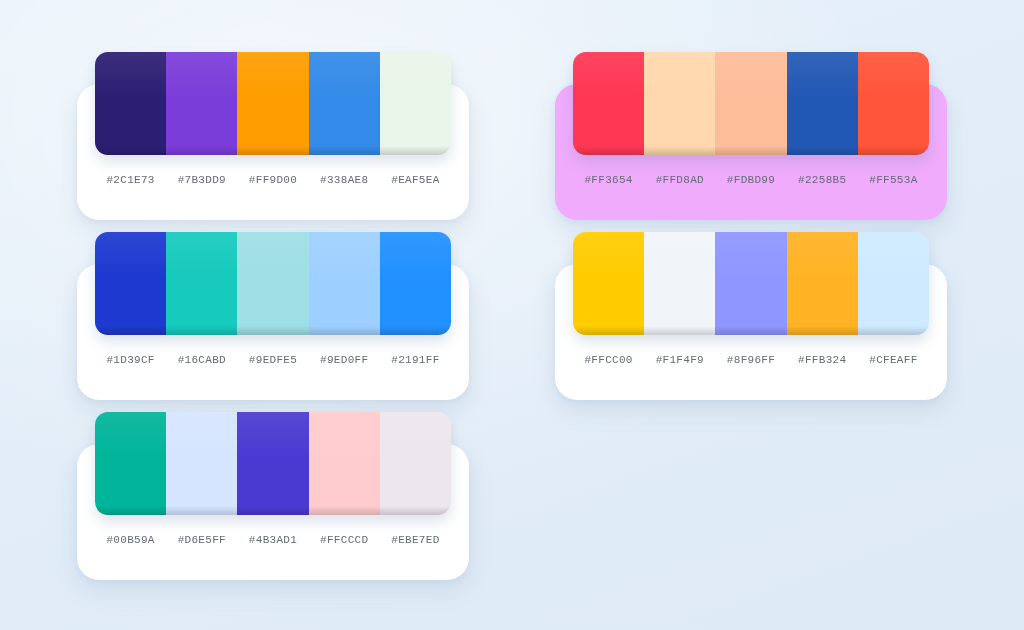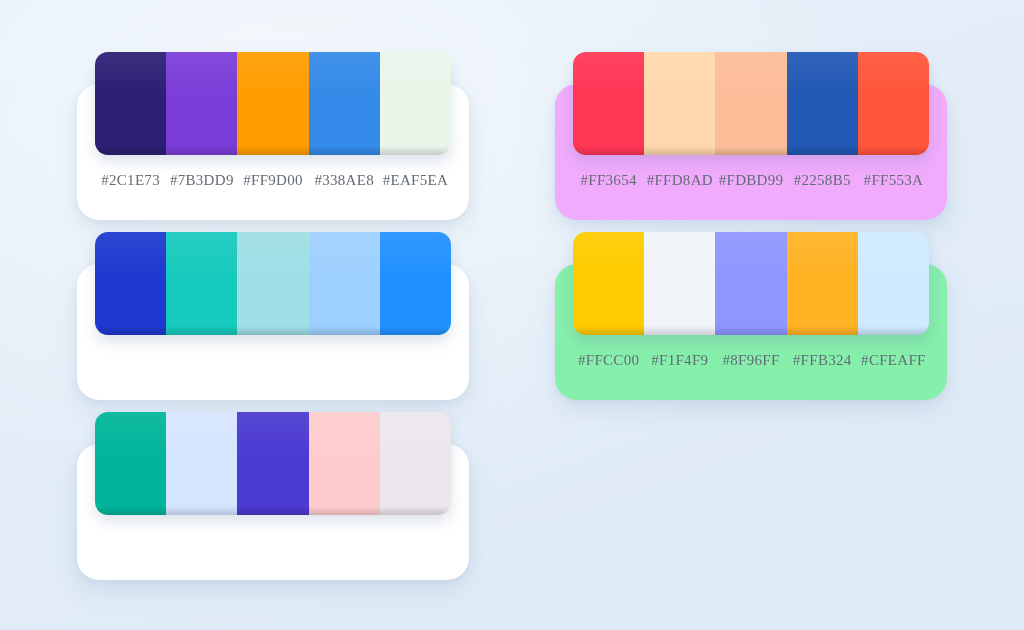--- a/index.html
+++ b/index.html
@@ -102,22 +102,22 @@
     top: 79px;
     width: 356px;
     height: 34px;
     display: flex;
     align-items: center;
   }
 
   .hex-label {
     flex: 1 1 0;
     text-align: center;
-    font-family: Liberation Serif, serif;
-    font-size: 15px;
+    font-family: Liberation Mono, monospace;
+    font-size: 11px;
     letter-spacing: 0.3px;
     color: #636B75;
     white-space: nowrap;
   }
 </style>
 </head>
 <body style="background-color: rgb(228, 239, 248);">
 
 <div class="bg-wash"></div>
 
@@ -163,26 +163,33 @@
 
   <div class="palette-cell">
     <div class="palette-card" style="background-color: rgb(255, 255, 255);">
       <div class="swatch-strip">
         <div class="swatch" style="background-color: rgb(29, 57, 207);"></div>
         <div class="swatch" style="background-color: rgb(22, 202, 189);"></div>
         <div class="swatch" style="background-color: rgb(158, 223, 229);"></div>
         <div class="swatch" style="background-color: rgb(158, 208, 255);"></div>
         <div class="swatch" style="background-color: rgb(33, 145, 255);"></div>
       </div>
-    </div>
-  </div>
-
-
-  <div class="palette-cell">
-    <div class="palette-card" style="background-color: #86efac;">
+      <div class="label-row">
+        <span class="hex-label" style="color: rgb(99, 107, 117);">#1D39CF</span>
+        <span class="hex-label" style="color: rgb(99, 107, 117);">#16CABD</span>
+        <span class="hex-label" style="color: rgb(99, 107, 117);">#9EDFE5</span>
+        <span class="hex-label" style="color: rgb(99, 107, 117);">#9ED0FF</span>
+        <span class="hex-label" style="color: rgb(99, 107, 117);">#2191FF</span>
+      </div>
+    </div>
+  </div>
+
+
+  <div class="palette-cell">
+    <div class="palette-card" style="background-color: #ffffff;">
       <div class="swatch-strip">
         <div class="swatch" style="background-color: rgb(255, 204, 0);"></div>
         <div class="swatch" style="background-color: rgb(241, 244, 249);"></div>
         <div class="swatch" style="background-color: rgb(143, 150, 255);"></div>
         <div class="swatch" style="background-color: rgb(255, 179, 36);"></div>
         <div class="swatch" style="background-color: rgb(207, 234, 255);"></div>
       </div>
       <div class="label-row">
         <span class="hex-label" style="color: rgb(99, 107, 117);">#FFCC00</span>
         <span class="hex-label" style="color: rgb(99, 107, 117);">#F1F4F9</span>
@@ -195,16 +202,23 @@
 
   <div class="palette-cell">
     <div class="palette-card" style="background-color: rgb(255, 255, 255);">
       <div class="swatch-strip">
         <div class="swatch" style="background-color: rgb(0, 181, 154);"></div>
         <div class="swatch" style="background-color: rgb(214, 229, 255);"></div>
         <div class="swatch" style="background-color: rgb(75, 58, 209);"></div>
         <div class="swatch" style="background-color: rgb(255, 204, 205);"></div>
         <div class="swatch" style="background-color: rgb(235, 231, 237);"></div>
       </div>
+      <div class="label-row">
+        <span class="hex-label" style="color: rgb(99, 107, 117);">#00B59A</span>
+        <span class="hex-label" style="color: rgb(99, 107, 117);">#D6E5FF</span>
+        <span class="hex-label" style="color: rgb(99, 107, 117);">#4B3AD1</span>
+        <span class="hex-label" style="color: rgb(99, 107, 117);">#FFCCCD</span>
+        <span class="hex-label" style="color: rgb(99, 107, 117);">#EBE7ED</span>
+      </div>
     </div>
   </div>
 
 </div>
 
 </body></html>

